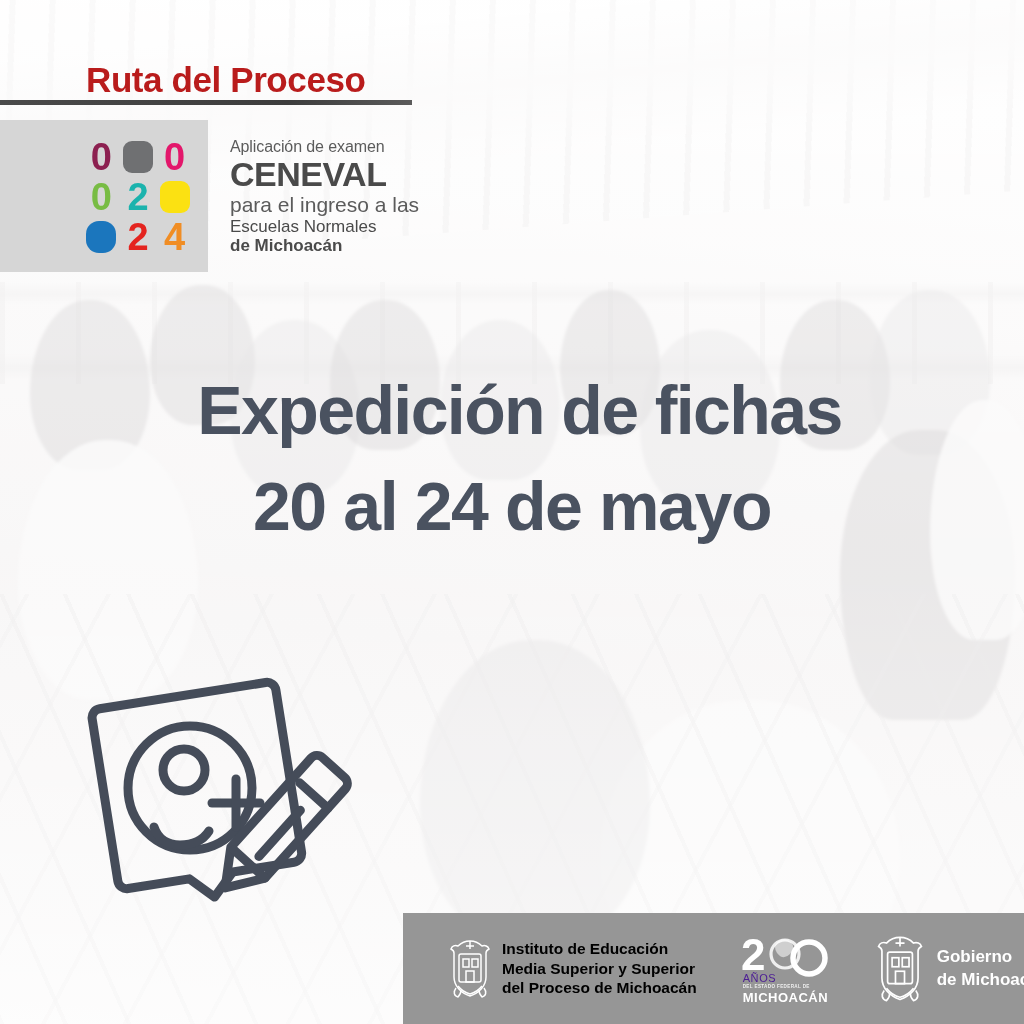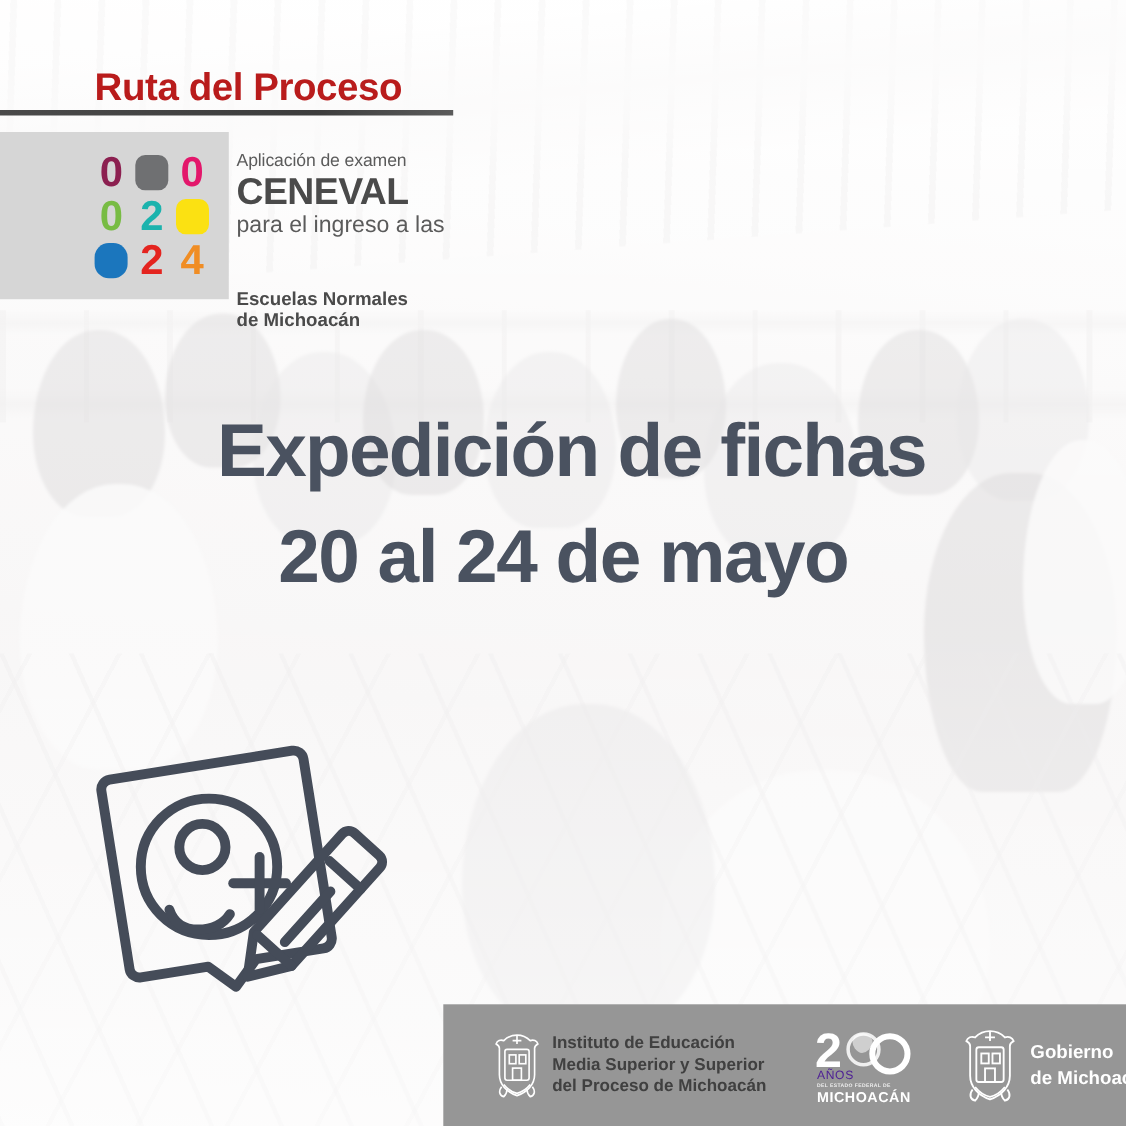--- a/index.html
+++ b/index.html
@@ -82,27 +82,27 @@
   .logo-grid{
     position:absolute;left:84px;top:138px;
     width:108px;height:108px;
     display:grid;grid-template-columns:repeat(3,1fr);grid-template-rows:repeat(3,1fr);
     gap:2px;
   }
   .gcell{position:relative;display:flex;align-items:center;justify-content:center;
          font-weight:800;line-height:1;font-size:36px;}
   .gfill{width:30px;height:32px;border-radius:9px;}
   .ceneval-text{
-    position:absolute;left:215px;top:138px;width:260px;
+    position:absolute;left:230px;top:138px;width:260px;
     color:#4f4f4f;
   }
   .cv-l1{font-size:16px;font-weight:400;color:#5b5b5b;letter-spacing:-.1px;line-height:1.1;}
   .cv-l2{font-size:34px;font-weight:800;color:#4a4a4a;letter-spacing:-.5px;line-height:1.05;margin-top:1px;}
   .cv-l3{font-size:21px;font-weight:400;color:#5b5b5b;line-height:1.12;margin-top:1px;}
-  .cv-l4{font-size:17px;font-weight:700;color:#4a4a4a;line-height:1.15;margin-top:45px;}
+  .cv-l4{font-size:17px;font-weight:400;color:#4a4a4a;line-height:1.15;}
   .cv-l5{font-size:17px;font-weight:700;color:#4a4a4a;line-height:1.15;}
 
   
   .headline{position:absolute;left:0;top:376px;width:1024px;text-align:center;}
   .hl-1{font-size:68px;font-weight:800;color:#4a5260;letter-spacing:-1.6px;line-height:1;margin-left:15px;}
   .hl-2{font-size:68px;font-weight:800;color:#4a5260;letter-spacing:-1.4px;line-height:1;margin-top:28px;}
 
   .pink-band{
     position:absolute;left:132px;top:570px;width:746px;height:62px;
     background:#e8536f;
@@ -116,21 +116,21 @@
   .doc-icon{position:absolute;left:62px;top:655px;width:290px;height:275px;}
 
   
   .footer{
     position:absolute;left:403px;top:913px;width:621px;height:111px;
     background:#969696;
     display:flex;align-items:center;
   }
   .f-block{display:flex;align-items:center;}
   .f-iems{margin-left:45px;}
-  .f-iems .f-txt{margin-left:10px;color:#404040;font-size:15.5px;font-weight:600;line-height:1.27;white-space:nowrap;}
+  .f-iems .f-txt{margin-left:10px;color:#000000;font-size:15.5px;font-weight:600;line-height:1.27;white-space:nowrap;}
   .bicent{margin-left:44px;display:flex;flex-direction:column;align-items:center;width:96px;}
   .bc-mark{position:relative;width:88px;height:46px;}
   .bc-anos{font-size:11px;font-weight:400;color:#4c1d95;letter-spacing:.6px;align-self:flex-start;margin-left:2px;margin-top:-6px;}
   .bc-sub{font-size:4.6px;font-weight:700;color:#efefef;letter-spacing:.35px;align-self:flex-start;margin-left:2px;white-space:nowrap;}
   .bc-mich{font-size:13px;font-weight:800;color:#fff;letter-spacing:.5px;margin-top:1px;align-self:flex-start;margin-left:2px;}
   .f-div{width:2px;height:72px;background:rgba(255,255,255,.55);margin-left:22px;}
   .f-gob{margin-left:24px;}
   .f-gob .f-txt{margin-left:12px;color:#ffffff;font-size:17px;font-weight:600;line-height:1.3;white-space:nowrap;}
 </style>
 </head>

